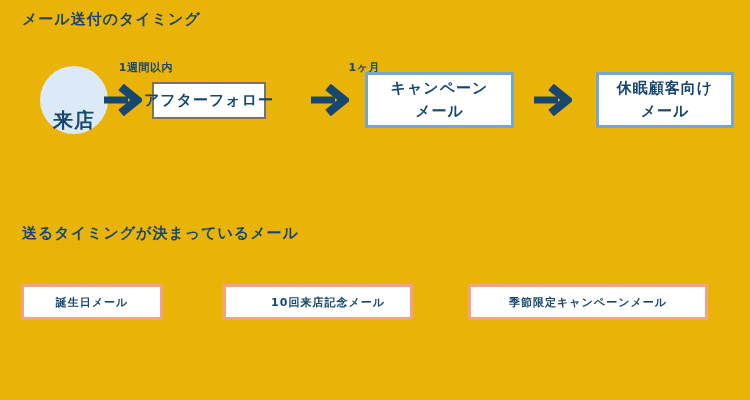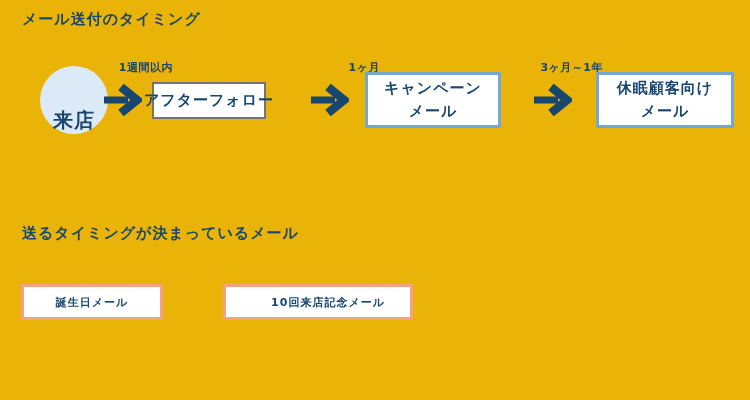--- a/index.html
+++ b/index.html
@@ -65,21 +65,21 @@
     align-items: center;
     justify-content: center;
     text-align: center;
     font-size: 15px;
     font-weight: bold;
     letter-spacing: 1px;
     line-height: 1.55;
     white-space: nowrap;
   }
   .b1 { left: 152px; top: 82px; width: 114px; height: 37px; border: 2px solid #737373; }
-  .b2 { left: 365px; top: 72px; width: 136px; height: 56px; border: 3px solid #72A7D3; }
+  .b2 { left: 365px; top: 72px; width: 149px; height: 56px; border: 3px solid #72A7D3; }
   .b3 { left: 596px; top: 72px; width: 138px; height: 56px; border: 3px solid #72A7D3; }
   .fixed-box {
     position: absolute;
     top: 284px;
     height: 36px;
     border: 3px solid #F3A383;
     background: #ffffff;
     box-sizing: border-box;
     display: flex;
     align-items: center;
@@ -116,32 +116,34 @@
   <div class="interval" style="left:280px;">1ヶ月</div>
   <svg class="arrow" style="left:311px;" viewBox="0 0 38 32" aria-hidden="true">
     <rect x="0" y="12.5" width="24" height="7"></rect>
     <path d="M17 3 L33 16 L17 29"></path>
   </svg>
   <div class="flow-box b2">
     <span>キャンペーン</span>
     <span>メール</span>
   </div>
 
-  <div class="interval" style="left:503px;">3ヶ月～1年</div>
   <svg class="arrow" style="left:534px;" viewBox="0 0 38 32" aria-hidden="true">
     <rect x="0" y="12.5" width="24" height="7"></rect>
     <path d="M17 3 L33 16 L17 29"></path>
   </svg>
   <div class="flow-box b3">
     <span>休眠顧客向け</span>
     <span>メール</span>
   </div>
 
   <div class="section-title" style="left:22px; top:224px;">送るタイミングが決まっているメール</div>
 
   <div class="fixed-box fa">
     <span>誕生日メール</span>
   </div>
   <div class="fixed-box fb">
     <span>10回来店記念メール</span>
   </div>
+  <div class="fixed-box fc">
+    <span>季節限定キャンペーンメール</span>
+  </div>
 
 </div>
 
 </body></html>

